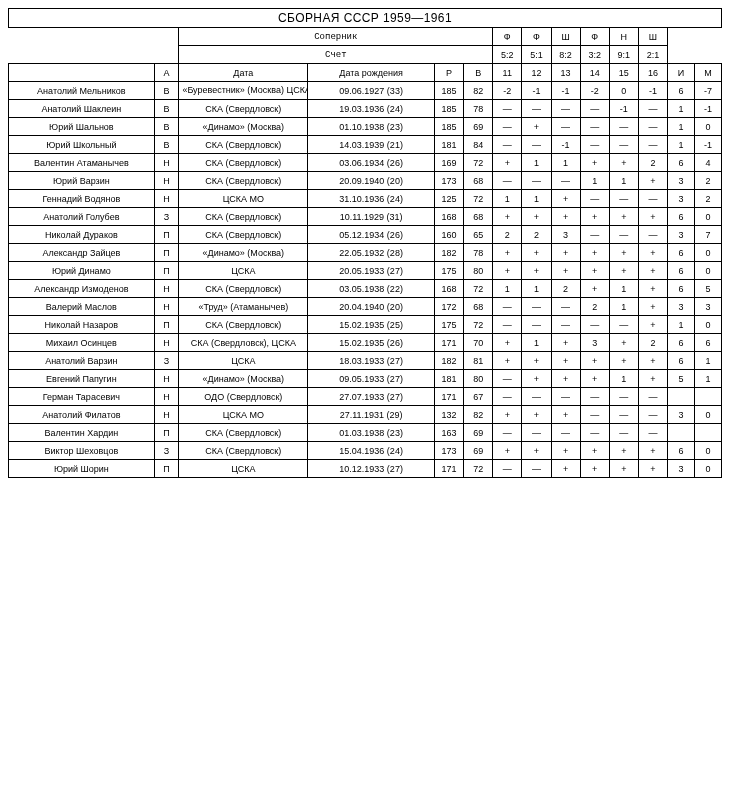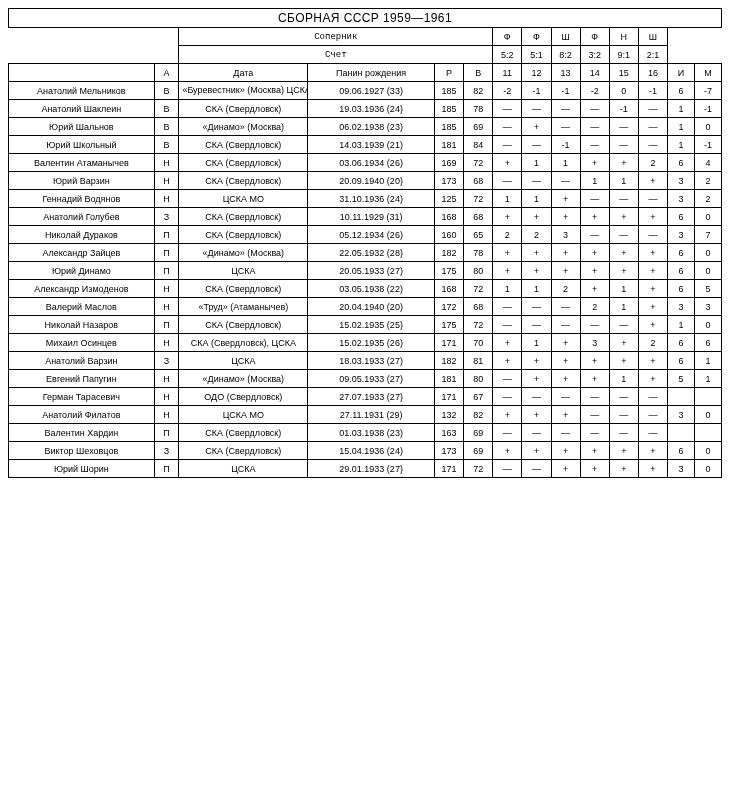--- a/index.html
+++ b/index.html
@@ -126,21 +126,21 @@
         <td class="hdr">5:1</td>
         <td class="hdr">8:2</td>
         <td class="hdr">3:2</td>
         <td class="hdr">9:1</td>
         <td class="hdr">2:1</td>
       </tr>
       <tr>
         <td class="hdr-left"></td>
         <td class="hdr">А</td>
         <td class="hdr-left">Дата</td>
-        <td class="hdr-left">Панин рождения</td>
+        <td class="hdr-left">Дата рождения</td>
         <td class="hdr">Р</td>
         <td class="hdr">В</td>
         <td class="hdr">11</td>
         <td class="hdr">12</td>
         <td class="hdr">13</td>
         <td class="hdr">14</td>
         <td class="hdr">15</td>
         <td class="hdr">16</td>
         <td class="hdr">И</td>
         <td class="hdr">М</td>
@@ -176,21 +176,21 @@
           <td class="hdr">—</td>
           <td class="hdr">-1</td>
           <td class="hdr">—</td>
           <td class="hdr">1</td>
           <td class="hdr">-1</td>
         </tr>
         <tr>
           <td class="name-cell">Юрий Шальнов</td>
           <td class="hdr">В</td>
           <td class="club-cell">«Динамо» (Москва)</td>
-          <td class="dob-cell">06.02.1938 (23)</td>
+          <td class="dob-cell">01.10.1938 (23)</td>
           <td class="hdr">185</td>
           <td class="hdr">69</td>
           <td class="hdr">—</td>
           <td class="hdr">+</td>
           <td class="hdr">—</td>
           <td class="hdr">—</td>
           <td class="hdr">—</td>
           <td class="hdr">—</td>
           <td class="hdr">1</td>
           <td class="hdr">0</td>
@@ -480,21 +480,21 @@
           <td class="hdr">+</td>
           <td class="hdr">+</td>
           <td class="hdr">+</td>
           <td class="hdr">6</td>
           <td class="hdr">0</td>
         </tr>
         <tr>
           <td class="name-cell">Юрий Шорин</td>
           <td class="hdr">П</td>
           <td class="club-cell">ЦСКА</td>
-          <td class="dob-cell">29.01.1933 (27)</td>
+          <td class="dob-cell">10.12.1933 (27)</td>
           <td class="hdr">171</td>
           <td class="hdr">72</td>
           <td class="hdr">—</td>
           <td class="hdr">—</td>
           <td class="hdr">+</td>
           <td class="hdr">+</td>
           <td class="hdr">+</td>
           <td class="hdr">+</td>
           <td class="hdr">3</td>
           <td class="hdr">0</td>

